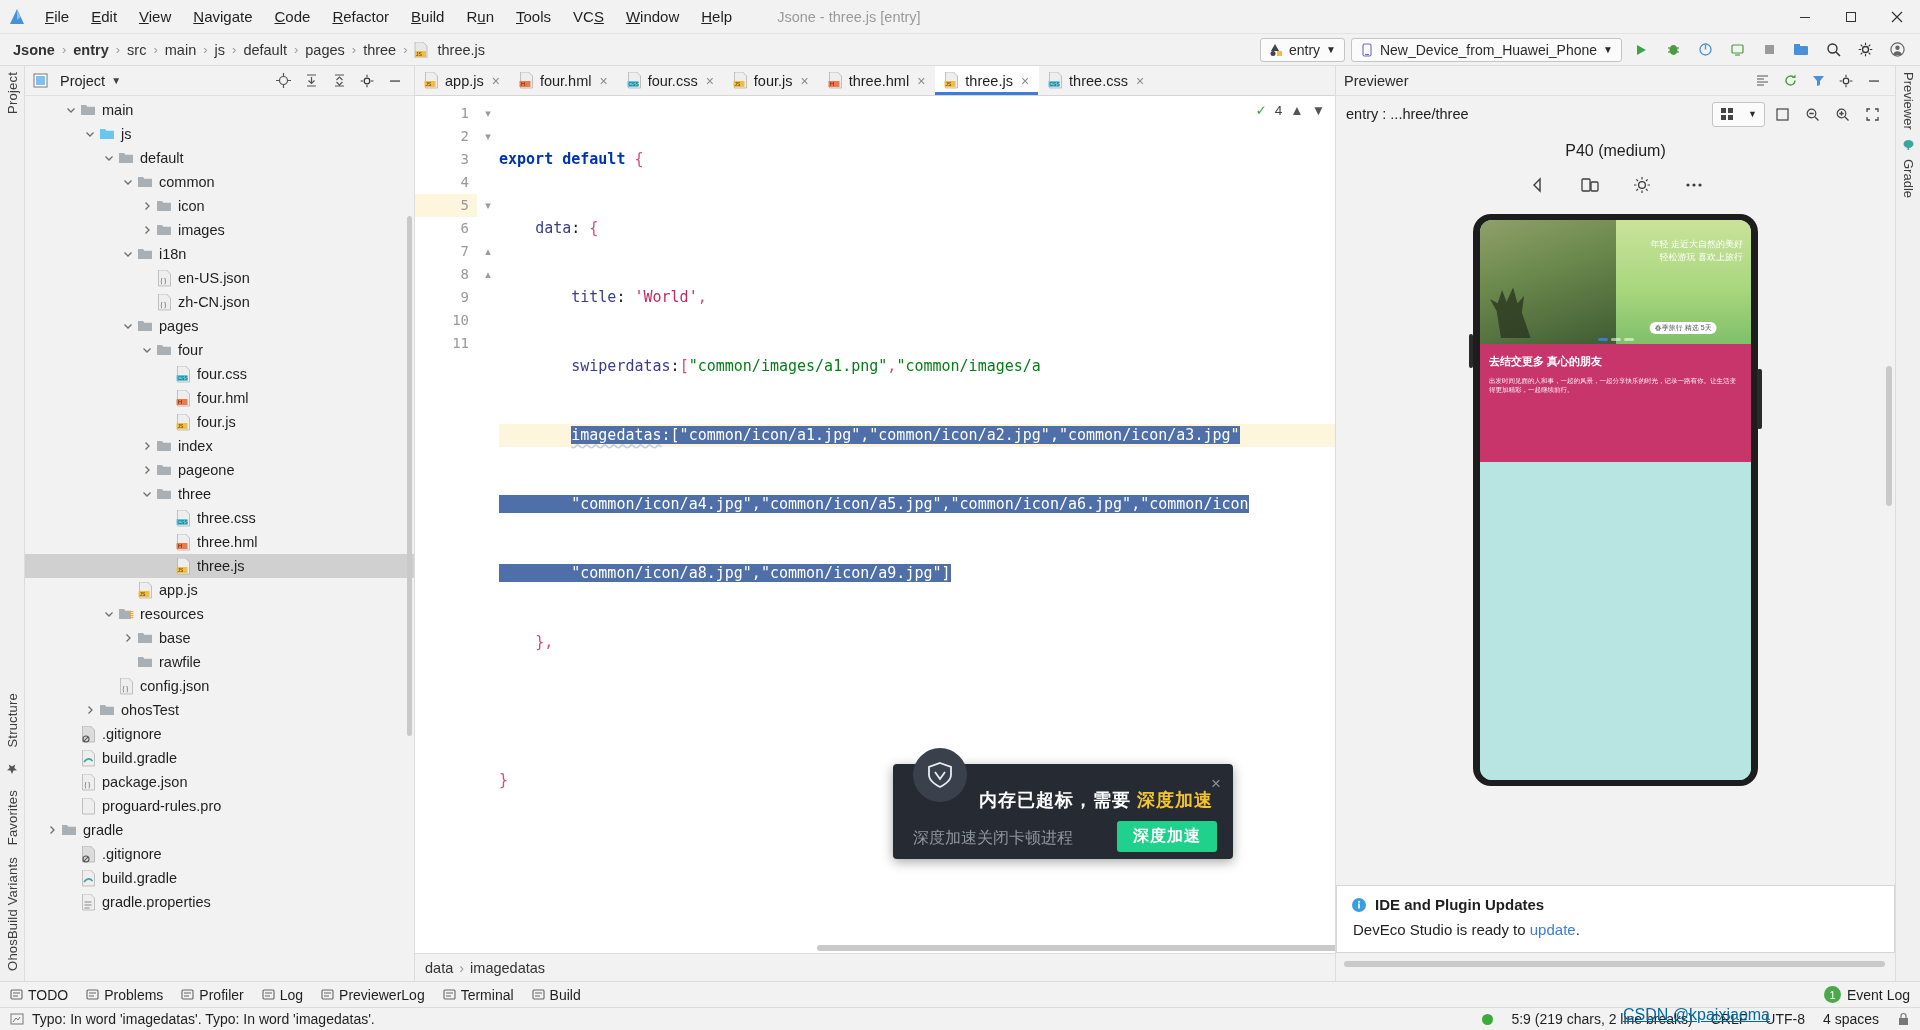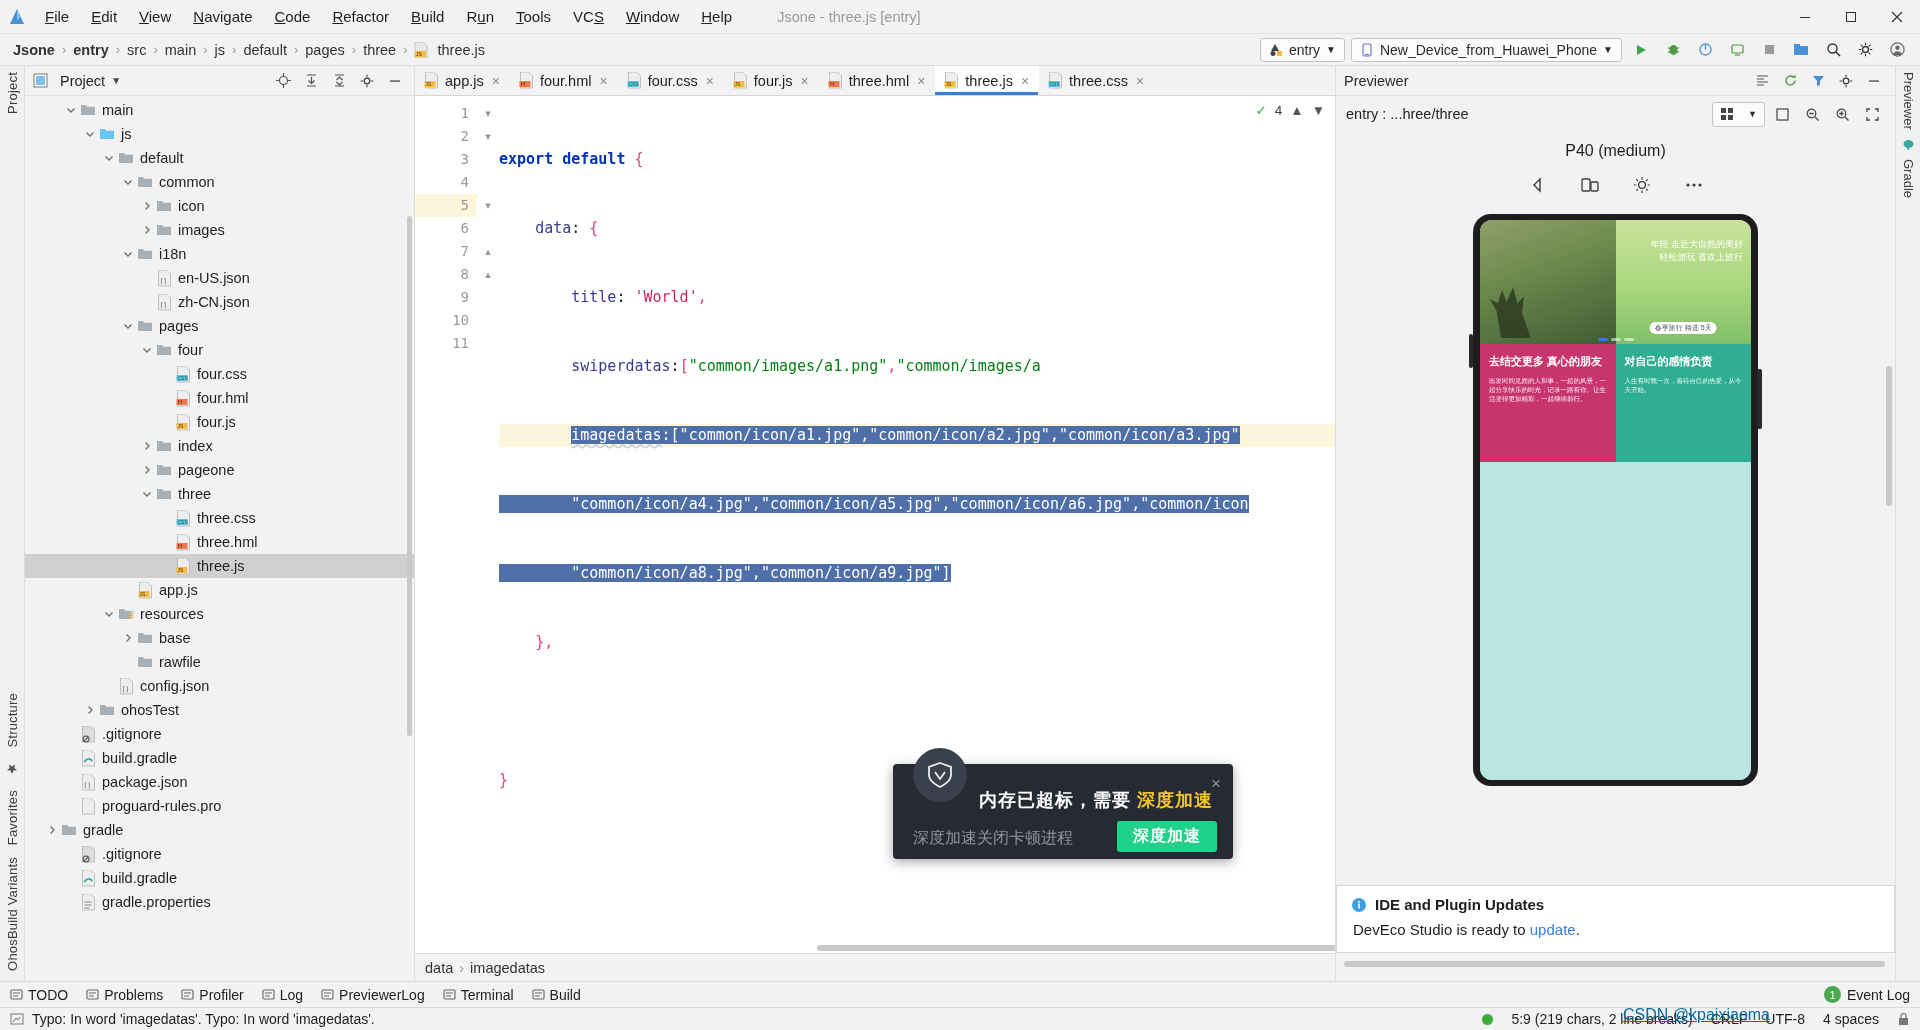--- a/index.html
+++ b/index.html
@@ -1045,24 +1045,20 @@
                   <i></i>
                   <i></i>
                 </div>
             </div>
             <div class="cards">
               <div class="card pink">
                 <div class="ct">去结交更多
 真心的朋友</div>
                 <div class="cb">出发时间见面的人和事，一起的风景，一起分享快乐的时光，记录一路有你。让生活变得更加精彩，一起继续前行。</div>
               </div>
-              <div class="card green">
-                <div class="ct">对自己的感情负责</div>
-                <div class="cb">人生有时就一次，善待自己的热爱，从今天开始。</div>
-              </div>
             </div>
             <div class="rest"></div>
           </div>
         </div>
       </div>
 
       <div class="pv-vscroll"></div>
 
       <div class="ide-note">
         <div class="h">

